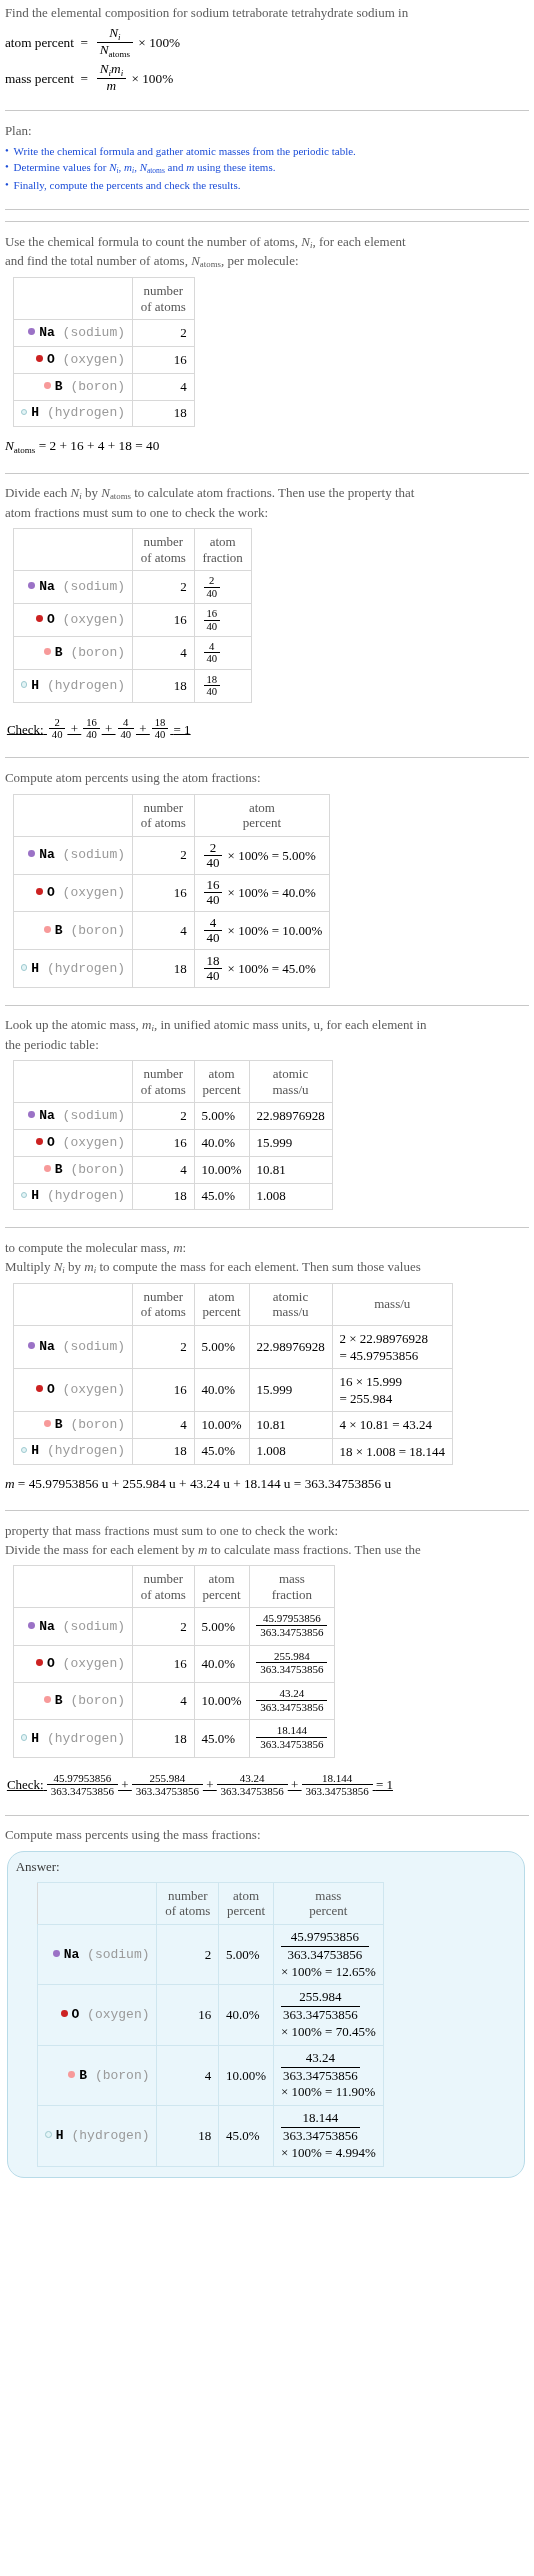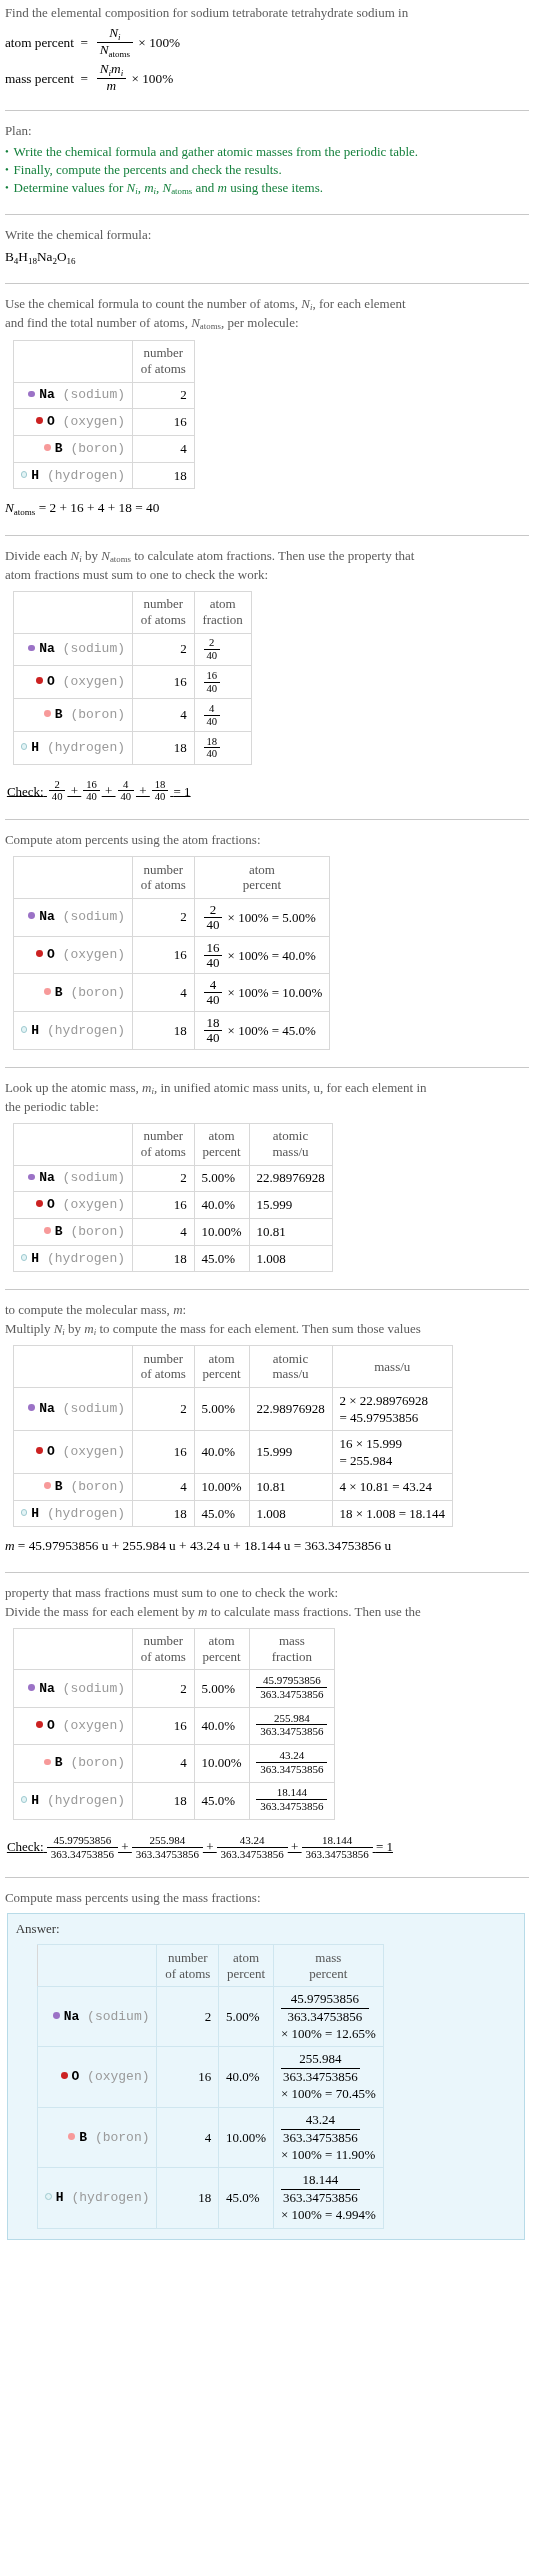--- a/index.html
+++ b/index.html
@@ -20,21 +20,21 @@
   .prose { color: #5b5b5b; font-size: 13px; line-height: 1.45; }
   .mathline { color: #000; font-size: 13.3px; margin: 2.9px 0 0 0; }
 
   .sect { padding-bottom: 7.8px; }
   hr.rule {
     border: 0; border-top: 1px solid #c8c8c8;
     margin: 8.8px 0 10.8px 0; height: 0;
   }
 
   .plan-list { margin: 2px 0 0 0; padding: 0; list-style: none; }
-  .plan-list li { color: #15803d; font-size: 13px; margin: 0 0; }
+  .plan-list li { color: #1d4ed8; font-size: 11px; margin: 0 0; }
   .plan-list li:before { content: "\2022"; margin-right: 4.9px; font-size: 10.8px; vertical-align: 1px;}
 
   i.v { font-style: italic; font-family: "Liberation Serif", serif; }
   .sub { font-size: 0.68em; vertical-align: -0.28em; font-style: normal; }
   .subr { font-size: 0.68em; vertical-align: -0.28em; font-style: italic; }
 
   
   .frac {
     display: inline-block; vertical-align: -0.52em;
     text-align: center; line-height: 1.08; margin: 0 2px;
@@ -71,21 +71,21 @@
     border-radius: 50%; margin-right: 3.9px; vertical-align: 1px;
   }
   .sym { font-weight: bold; }
   .nm  { color: #9a9a9a; }
 
   .checkline { margin: 14px 0 0 2px; font-size: 13px; color:#000;text-decoration:underline; }
 
   .answer-box {
     border: 1px solid #b8dbe8;
     background: #eaf6fb;
-    border-radius: 0;
+    border-radius: 17px;
     margin: 5.9px 3.9px 9.8px 2px;
     padding: 5.9px 7.8px 9.8px 7.8px;
   }
   .answer-label { color: #3a3a3a; font-size: 13px; margin-bottom: 2px; }
   .answer-box table.tbl { margin-left: 21.5px; }
   .answer-box table.tbl td { border-color: #cfe6ef; }
 
   .massfrac { display: inline-block; text-align: center; line-height: 1.15; }
   .massfrac .n { display:block; padding: 0 3.9px; font-size: 11px;}
   .massfrac .d { display:block; padding: 0 3.9px; border-top: 1px solid #000; font-size: 11px;}
@@ -124,31 +124,27 @@
       <span>× 100%</span>
     </div>
   </div>
 
   <hr class="rule">
 
   <div class="sect">
     <div class="prose">Plan:</div>
     <ul class="plan-list">
       <li>Write the chemical formula and gather atomic masses from the periodic table.</li>
+      <li>Determine values for <i class="v">N</i><span class="subr">i</span>, <i class="v">m</i><span class="subr">i</span>, <i class="v">N</i><span class="sub">atoms</span> and <i class="v">m</i> using these items.</li>
       <li>Finally, compute the percents and check the results.</li>
-      <li>Determine values for <i class="v">N</i><span class="subr">i</span>, <i class="v">m</i><span class="subr">i</span>, <i class="v">N</i><span class="sub">atoms</span> and <i class="v">m</i> using these items.</li>
     </ul>
   </div>
 
   <hr class="rule">
 
-  <div class="sect">
-    <div class="prose">Write the chemical formula:</div>
-    <div class="mathline">B<span class="sub">4</span>H<span class="sub">18</span>Na<span class="sub">2</span>O<span class="sub">16</span></div>
-  </div>
 
   <hr class="rule">
 
   <div class="sect">
     <div class="prose">Use the chemical formula to count the number of atoms, <i class="v">N</i><span class="subr">i</span>, for each element</div>
     <div class="prose">and find the total number of atoms, <i class="v">N</i><span class="sub">atoms</span>, per molecule:</div>
 
     <table class="tbl">
       <thead>
         <tr>

